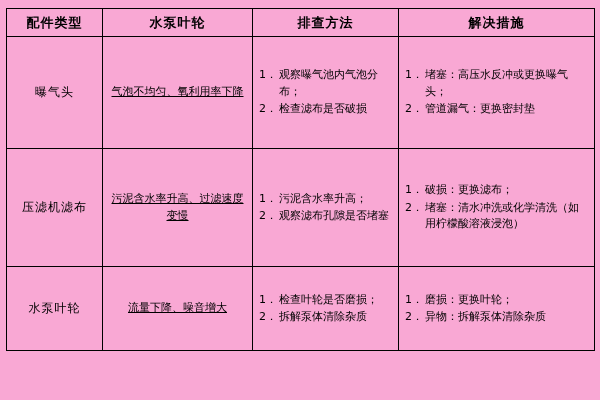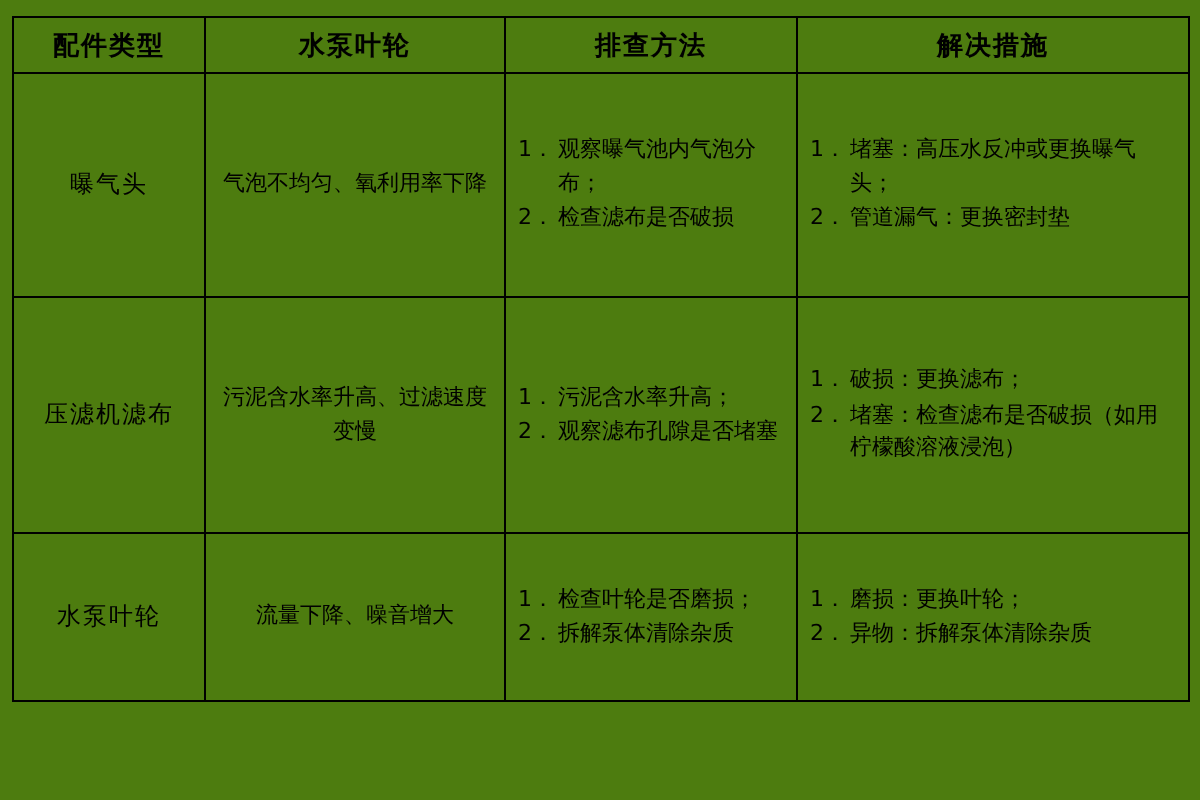--- a/index.html
+++ b/index.html
@@ -13,21 +13,21 @@
     overflow: hidden;
     font-family: "DejaVu Sans", "Liberation Sans", sans-serif;
     color: #000000;
   }
   .page {
     position: relative;
     width: 600px;
     height: 400px;
     box-sizing: border-box;
     padding: 8px 6px 0 6px;
-    background: #4d7c0f;
+    background: #f9a8d4;
   }
   table.fault-table {
     width: 588px;
     border-collapse: collapse;
     table-layout: fixed;
     border: 1px solid #000;
   }
   table.fault-table th,
   table.fault-table td {
     border: 1px solid #000;
@@ -51,20 +51,21 @@
     text-align: center;
     font-size: 12px;
     letter-spacing: 1px;
     font-weight: normal;
     margin-left: 45px;
   }
   td.fault {
     text-align: center;
     font-size: 11px;
     line-height: 1.5;
+    text-decoration: underline;
   }
   td.steps, td.fixes {
     text-align: left;
     font-size: 11px;
     line-height: 1.5;
     padding-left: 5px;
     padding-right: 3px;
   }
   .ol {
     list-style: none;
@@ -127,21 +128,21 @@
         <td class="fault">污泥含水率升高、过滤速度变慢</td>
         <td class="steps">
           <ul class="ol">
             <li><span class="num">1．</span><span>污泥含水率升高；</span></li>
             <li><span class="num">2．</span><span>观察滤布孔隙是否堵塞</span></li>
           </ul>
         </td>
         <td class="fixes">
           <ul class="ol">
             <li><span class="num">1．</span><span>破损：更换滤布；</span></li>
-            <li><span class="num">2．</span><span>堵塞：检查滤布是否破损（如用柠檬酸溶液浸泡）</span></li>
+            <li><span class="num">2．</span><span>堵塞：清水冲洗或化学清洗（如用柠檬酸溶液浸泡）</span></li>
           </ul>
         </td>
       </tr>
       <tr class="r3">
         <td class="comp">水泵叶轮</td>
         <td class="fault">流量下降、噪音增大</td>
         <td class="steps">
           <ul class="ol">
             <li><span class="num">1．</span><span>检查叶轮是否磨损；</span></li>
             <li><span class="num">2．</span><span>拆解泵体清除杂质</span></li>

